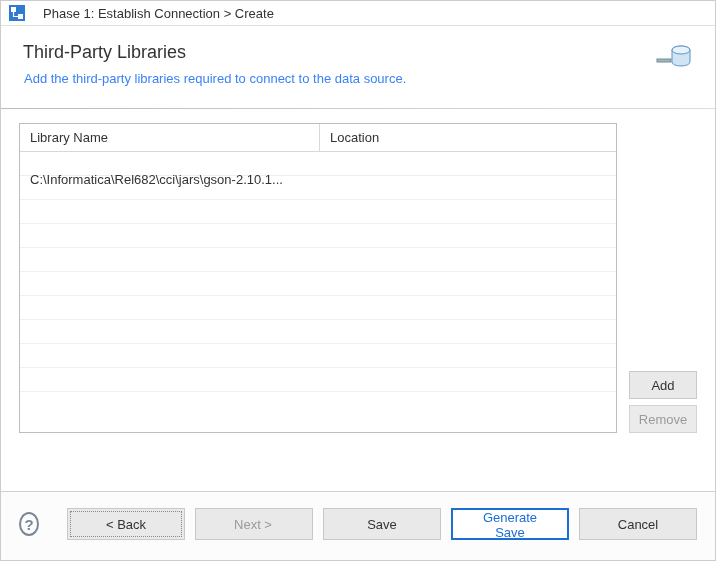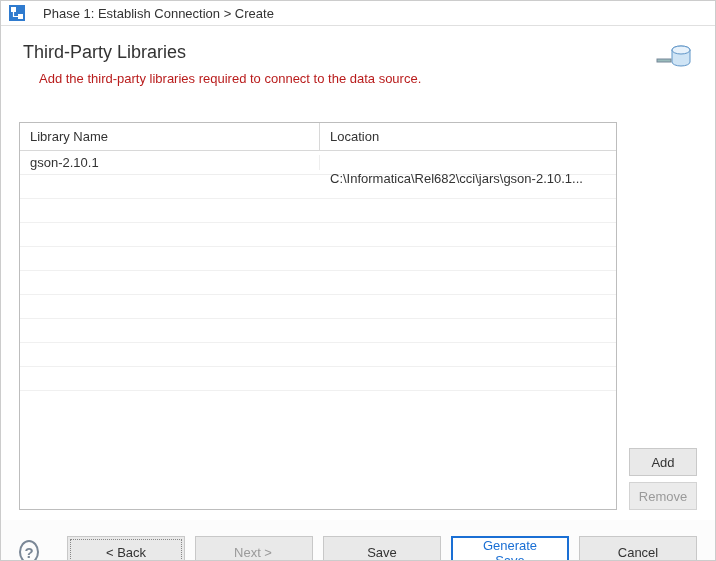--- a/index.html
+++ b/index.html
@@ -34,42 +34,42 @@
     position: relative;
   }
   .header h1 {
     font-size: 18px;
     font-weight: 400;
     margin: 6px 0 8px 0;
     color: #333;
   }
   .header .subtitle {
     font-size: 13px;
-    color: #b91c1c;
-    margin: 0 0 8px 16px;
+    color: #3b82f6;
+    margin: 0 0 8px 1px;
   }
   .header .db-icon {
     position: absolute;
     right: 22px;
     top: 14px;
   }
   .divider {
     height: 1px;
     background: linear-gradient(to right, #bbb, #ddd);
     margin: 0;
   }
   
   .content {
     flex: 1;
     padding: 14px 18px 10px 18px;
   }
   .table-wrap {
     display: flex;
     gap: 12px;
-    height: 388px;
+    height: 310px;
   }
   .table {
     flex: 1;
     border: 1px solid #bdbdbd;
     background: #fff;
     overflow: hidden;
     display: flex;
     flex-direction: column;
   }
   .table-header {
@@ -220,21 +220,20 @@
 
 <div class="content">
   <div class="table-wrap">
     <div class="table">
       <div class="table-header">
         <div class="th th-name">Library Name</div>
         <div class="th th-loc">Location</div>
       </div>
       <div class="table-body">
         <div class="tr">
-          <div class="td td-name">gson-2.10.1</div>
           <div class="td td-loc">C:\Informatica\Rel682\cci\jars\gson-2.10.1...</div>
         </div>
         <div class="empty-row"></div>
         <div class="empty-row"></div>
         <div class="empty-row"></div>
         <div class="empty-row"></div>
         <div class="empty-row"></div>
         <div class="empty-row"></div>
         <div class="empty-row"></div>
         <div class="empty-row"></div>

